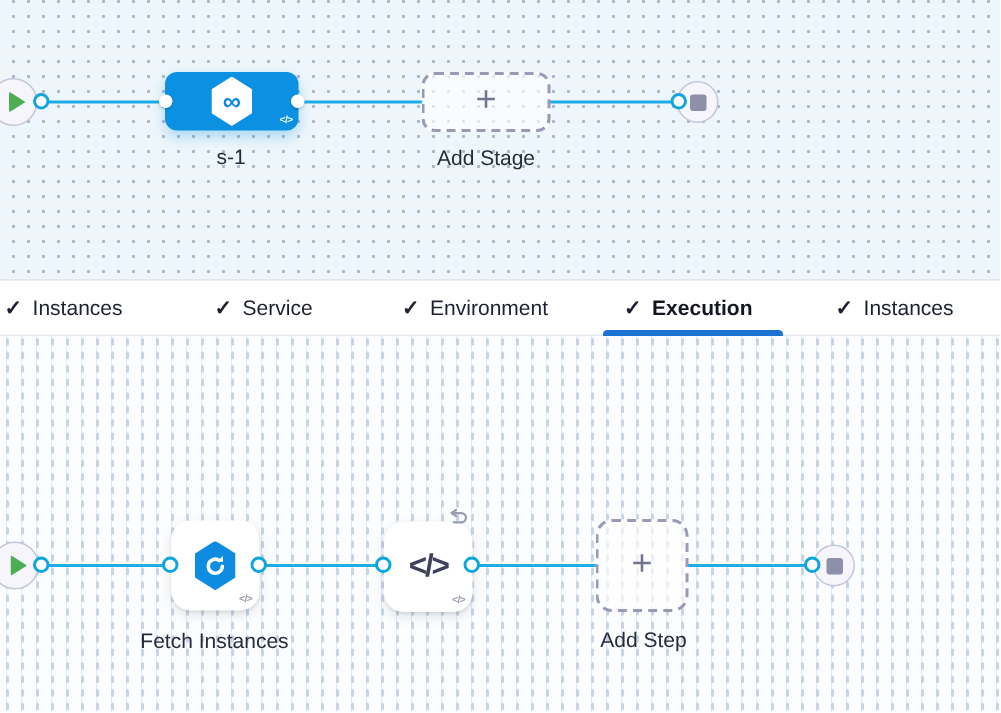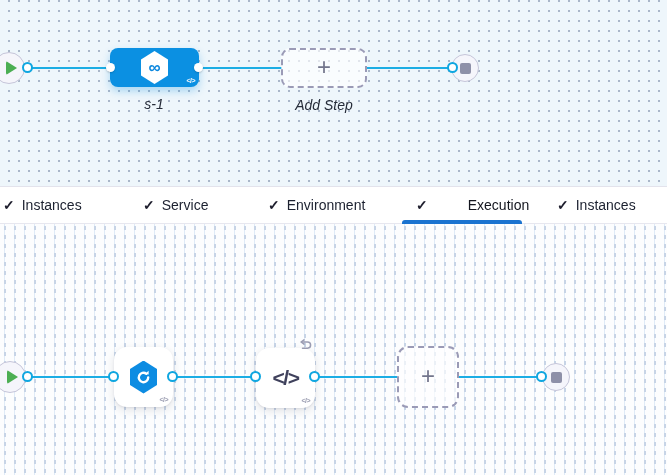--- a/index.html
+++ b/index.html
@@ -29,31 +29,31 @@
   #tabbar{
     position:absolute;top:186px;left:0;width:667px;height:38px;
     background:#ffffff;
     border-top:1px solid #e3e3ec;
     border-bottom:1px solid #e7e7ef;
     box-sizing:border-box;
   }
   .tab{position:absolute;top:0;height:100%;display:flex;align-items:center;gap:7px;cursor:pointer;}
   .tab .check{font-size:14px;font-weight:700;color:#1e1e2d;line-height:1;}
   .tab .tab-label{font-size:14px;color:#1c2130;line-height:1;}
-  .tab.selected .tab-label{font-weight:400;color:#14161f;margin-left:33px;}
+  .tab.selected .tab-label{font-weight:700;color:#14161f;}
   #tab-underline{position:absolute;bottom:-1px;left:402px;width:120px;height:4px;background:#1a73d0;border-radius:3px 3px 0 0;}
 
   
   .edge{position:absolute;height:2px;background:#1badе4;background:#1bade4;z-index:1;}
   .port{position:absolute;width:11px;height:11px;border-radius:50%;background:#fff;border:2.5px solid #0fa6e0;box-sizing:border-box;z-index:4;}
   .dot{position:absolute;width:9px;height:9px;border-radius:50%;background:#fff;box-shadow:0 1px 2px rgba(0,0,0,0.18);z-index:4;}
   .endpoint{position:absolute;border-radius:50%;background:#f5f5fb;border:1px solid #c5c5d9;display:flex;align-items:center;justify-content:center;z-index:3;box-sizing:border-box;}
   .play-tri{width:0;height:0;border-left:11px solid #4cae53;border-top:7px solid transparent;border-bottom:7px solid transparent;border-radius:2px;margin-left:4px;}
   .stop-sq{width:11px;height:11px;background:#8e90a8;border-radius:2px;}
-  .node-label{position:absolute;font-size:14px;color:#262c39;text-align:center;z-index:3;white-space:nowrap;font-style:italic;}
+  .node-label{position:absolute;font-size:14px;color:#262c39;text-align:center;z-index:3;white-space:nowrap;}
   .add-node{position:absolute;border:2px dashed #9a9ab6;border-radius:9px;background:rgba(255,255,255,0.65);display:flex;align-items:center;justify-content:center;z-index:3;box-sizing:border-box;cursor:pointer;}
   .plus{font-size:24px;font-weight:300;color:#72758c;line-height:1;margin-top:-2px;}
   .hex{clip-path:polygon(50% 0%, 95% 26%, 95% 74%, 50% 100%, 5% 74%, 5% 26%);display:flex;align-items:center;justify-content:center;}
   .card{position:absolute;background:#fff;border-radius:13px;box-shadow:0 3px 8px rgba(40,41,61,0.12), 0 1px 2px rgba(40,41,61,0.08);display:flex;align-items:center;justify-content:center;z-index:3;cursor:pointer;}
   .mini-code{position:absolute;right:5px;bottom:4px;font-size:7px;font-weight:700;color:#9a9cb0;letter-spacing:-0.5px;z-index:5;}
 </style>
 </head>
 <body>
 
 <div id="app">
@@ -75,21 +75,21 @@
       </div>
       <span class="mini-code" style="color:rgba(255,255,255,0.95);right:4px;bottom:3px;">&lt;/&gt;</span>
     </div>
     <div class="dot" style="left:106px;top:63px;"></div>
     <div class="dot" style="left:194px;top:63px;"></div>
     <div class="node-label" style="left:114px;top:96px;width:80px;">s-1</div>
 
     <div class="add-node" style="left:281px;top:48px;width:86px;height:40px;">
       <span class="plus">+</span>
     </div>
-    <div class="node-label" style="left:274px;top:97px;width:100px;">Add Step</div>
+    <div class="node-label" style="left:274px;top:97px;width:100px;">Add Stage</div>
 
     <div class="port" style="left:447px;top:62px;"></div>
     <div class="endpoint" style="left:451px;top:54px;width:28px;height:28px;">
       <span class="stop-sq"></span>
     </div>
   </div>
 
   <div id="tabbar">
     <div class="tab" style="left:3px;">
       <span class="check">✓</span>
@@ -130,35 +130,37 @@
       <div class="hex" style="width:30px;height:33px;background:#0d8ce2;">
         <svg width="17" height="17" viewBox="0 0 17 17">
           <path d="M13.2 8.5 a4.7 4.7 0 1 1 -1.9-3.8" fill="none" stroke="#ffffff" stroke-width="2.4" stroke-linecap="round"></path>
           <path d="M13.6 1.7 L13.7 5.6 L10.0 5.0 Z" fill="#ffffff"></path>
         </svg>
       </div>
       <span class="mini-code">&lt;/&gt;</span>
     </div>
     <div class="port" style="left:108px;top:147px;"></div>
     <div class="port" style="left:167px;top:147px;"></div>
+    <div class="node-label" style="left:83px;top:195px;width:120px;">Fetch Instances</div>
 
     <div class="card" style="left:256px;top:124px;width:59px;height:60px;">
       <span style="font-size:21px;font-weight:700;color:#3f415c;letter-spacing:-1.5px;">&lt;/&gt;</span>
       <span class="mini-code">&lt;/&gt;</span>
     </div>
     <svg style="position:absolute;left:296px;top:115px;z-index:5;" width="17" height="13" viewBox="0 0 17 13">
       <path d="M5.5 3 H11.5 a3.1 3.1 0 0 1 0 6.2 H6.5" fill="none" stroke="#9a9cb2" stroke-width="1.5" stroke-linecap="round"></path>
       <path d="M8 0.9 L5.1 3 L8 5.1" fill="none" stroke="#9a9cb2" stroke-width="1.5" stroke-linecap="round" stroke-linejoin="round"></path>
     </svg>
     <div class="port" style="left:250px;top:147px;"></div>
     <div class="port" style="left:309px;top:147px;"></div>
 
     <div class="add-node" style="left:397px;top:122px;width:62px;height:62px;border-radius:11px;">
       <span class="plus">+</span>
     </div>
+    <div class="node-label" style="left:379px;top:194px;width:100px;">Add Step</div>
 
     <div class="port" style="left:536px;top:147px;"></div>
     <div class="endpoint" style="left:542px;top:139px;width:28px;height:28px;">
       <span class="stop-sq"></span>
     </div>
   </div>
 
 </div>
 
 </body></html>

